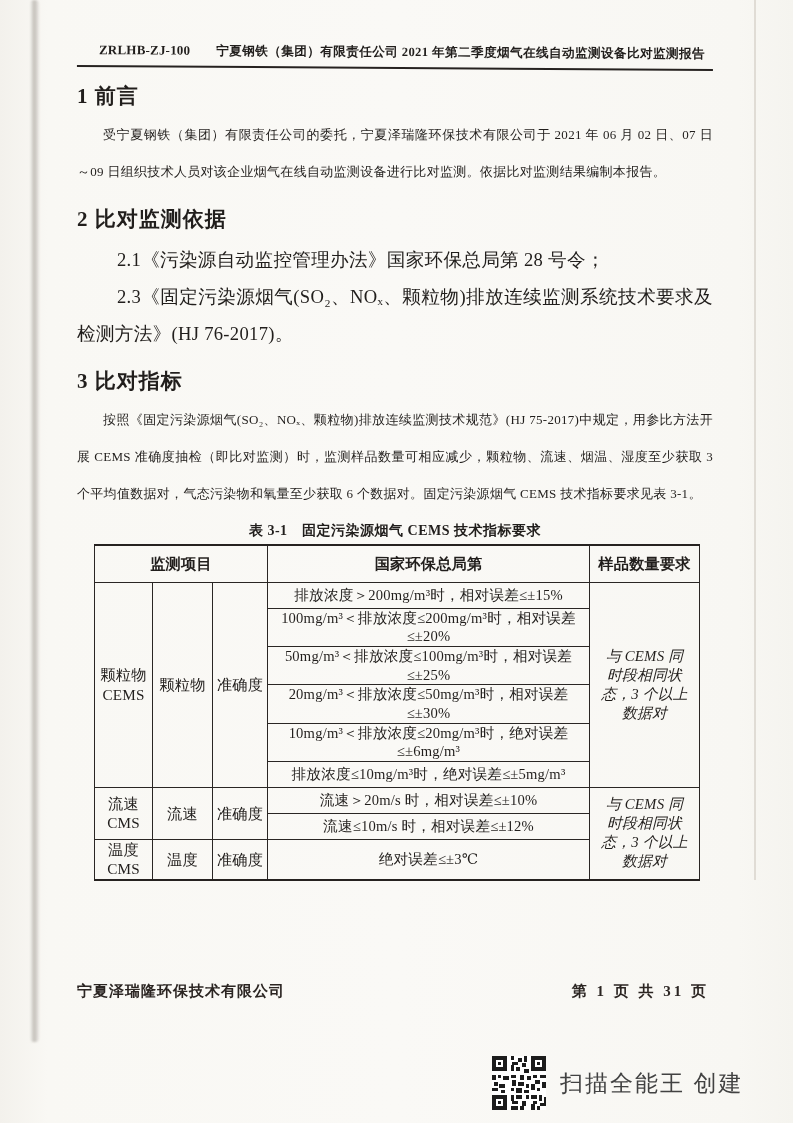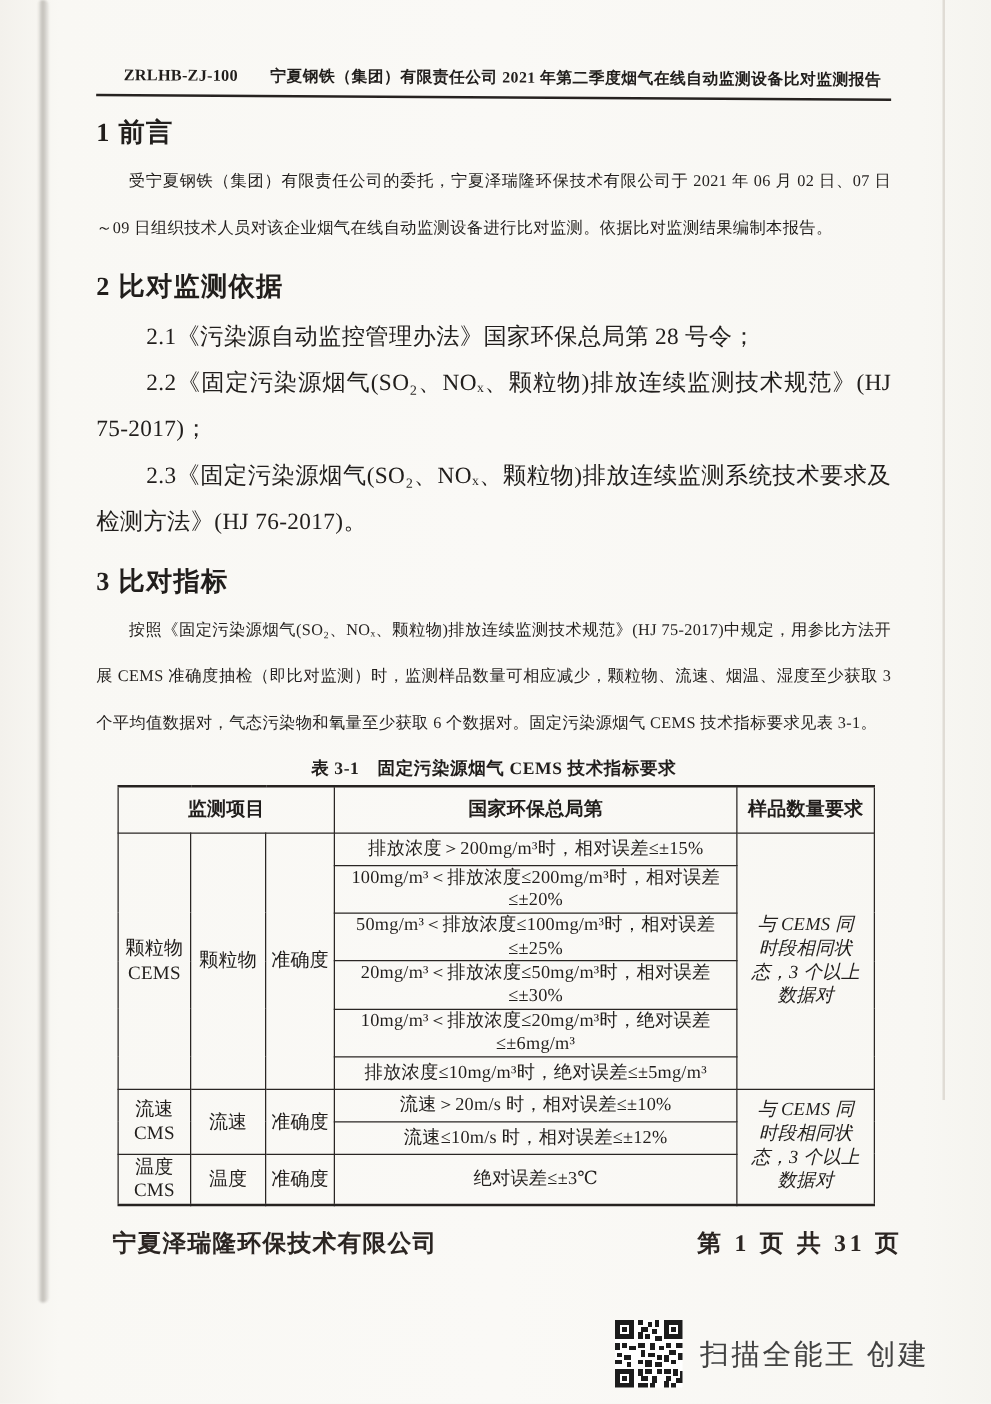--- a/index.html
+++ b/index.html
@@ -20,21 +20,21 @@
     background: linear-gradient(90deg, rgba(140,135,128,0.0), rgba(150,145,138,0.55) 45%, rgba(170,165,158,0.15));
     border-radius: 4px;
     filter: blur(1px);
   }
   .scan-fold-right {
     position: absolute; left: 754px; top: 0; width: 2px; height: 880px;
     background: rgba(180,172,160,0.35);
     filter: blur(0.5px);
   }
   .content {
-    position: absolute; left: 77px; top: 52px; width: 636px;
+    position: absolute; left: 77px; top: 42px; width: 636px;
   }
   
   .doc-header {
     display: flex; align-items: baseline; gap: 26px;
     padding: 0 0 6px 22px;
     border-bottom: 2.6px solid #262220;
     transform: rotate(0.35deg);
     transform-origin: left center;
   }
   .doc-no { font-weight: bold; font-size: 13px; letter-spacing: 0.2px; }
@@ -83,23 +83,23 @@
   }
   table.spec td.hdr { font-weight: bold; font-size: 15.2px; height: 37px; }
   table.spec td.sys { font-size: 15.2px; }
   table.spec td.req { height: 26px; }
   table.spec td.sample { font-size: 14.8px; padding: 2px 9px; font-style: italic; }
   col.c1 { width: 58px; } col.c2 { width: 60px; } col.c3 { width: 55px; }
   col.c4 { width: 322px; } col.c5 { width: 110px; }
 
   
   .doc-footer {
-    position: absolute; left: 90px; top: 982px; width: 636px;
+    position: absolute; left: 77px; top: 982px; width: 636px;
     display: flex; justify-content: space-between;
-    font-weight: bold; font-size: 19px; letter-spacing: 1px;
+    font-weight: bold; font-size: 15px; letter-spacing: 1px;
     color: #2b2522;
   }
   .doc-footer .pageinfo { letter-spacing: 3px; padding-right: 4px; }
 
   
   .watermark {
     position: absolute; left: 492px; top: 1056px;
     display: flex; align-items: center; gap: 14px;
     color: #3c3c3c;
     justify-content: center;
@@ -123,21 +123,20 @@
       <span class="doc-no">ZRLHB-ZJ-100</span>
       <span class="doc-title">宁夏钢铁（集团）有限责任公司 2021 年第二季度烟气在线自动监测设备比对监测报告</span>
     </div>
 
     <h1 class="sec">1 前言</h1>
     <p class="para">受宁夏钢铁（集团）有限责任公司的委托，宁夏泽瑞隆环保技术有限公司于 2021 年 06 月 02 日、07 日～09 日组织技术人员对该企业烟气在线自动监测设备进行比对监测。依据比对监测结果编制本报告。</p>
 
     <h1 class="sec gap-s2">2 比对监测依据</h1>
     <div class="refs">
       <p class="ref-item">2.1《污染源自动监控管理办法》国家环保总局第 28 号令；</p>
-      <p class="ref-item">2.2《固定污染源烟气(SO₂、NOₓ、颗粒物)排放连续监测技术规范》(HJ 75-2017)；</p>
       <p class="ref-item">2.3《固定污染源烟气(SO₂、NOₓ、颗粒物)排放连续监测系统技术要求及检测方法》(HJ 76-2017)。</p>
     </div>
 
     <h1 class="sec gap-s3">3 比对指标</h1>
     <p class="para">按照《固定污染源烟气(SO₂、NOₓ、颗粒物)排放连续监测技术规范》(HJ 75-2017)中规定，用参比方法开展 CEMS 准确度抽检（即比对监测）时，监测样品数量可相应减少，颗粒物、流速、烟温、湿度至少获取 3 个平均值数据对，气态污染物和氧量至少获取 6 个数据对。固定污染源烟气 CEMS 技术指标要求见表 3-1。</p>
 
     <div class="tbl-caption">表 3-1　固定污染源烟气 CEMS 技术指标要求</div>
 
     <table class="spec">
       <colgroup>

